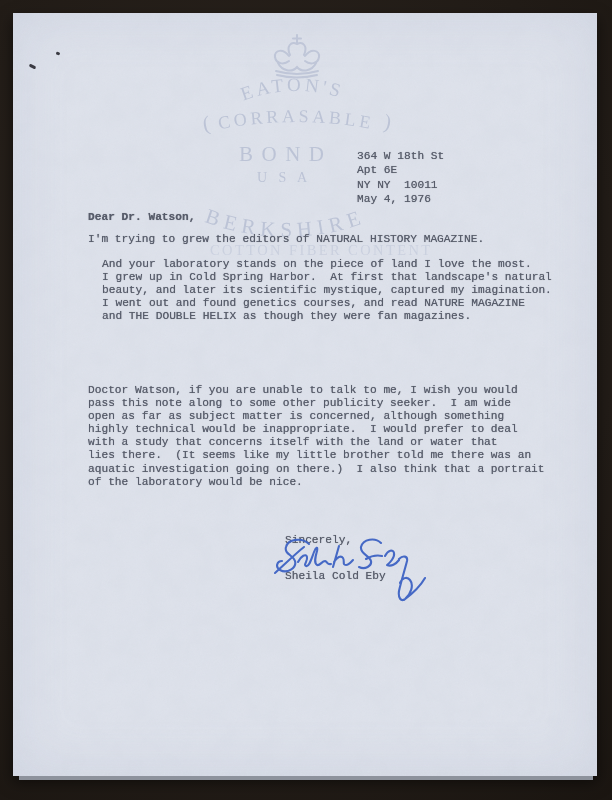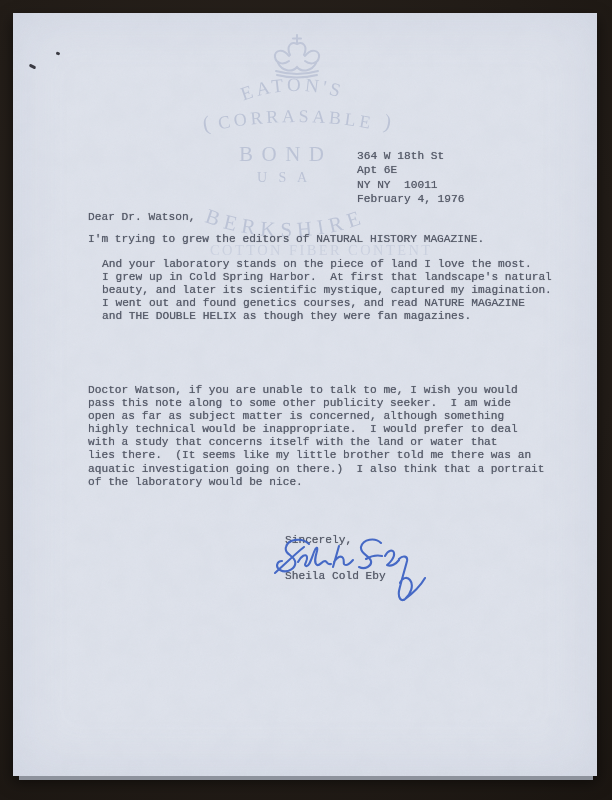--- a/index.html
+++ b/index.html
@@ -57,21 +57,21 @@
   }
   .typed {
     position: absolute;
     color: #575c6a;
     font-size: 11.2px;
     line-height: 13.1px;
     white-space: pre;
     text-shadow: 0 0 0.7px rgba(87,92,106,0.85);
   }
   .address { left: 344px; top: 136px; line-height: 14.4px; }
-  .salutation { left: 75px; top: 198px; }
+  .salutation { left: 75px; top: 198px; font-weight: bold; }
   .para-1 { left: 75px; top: 220px; }
   .para-2 { left: 89px; top: 245px; }
   .para-3 { left: 75px; top: 314px; }
   .para-4 { left: 75px; top: 371px; }
   .para-5 { left: 75px; top: 476px; }
   .closing { left: 272px; top: 521px; }
   .typed-name { left: 272px; top: 557px; }
   .signature {
     position: absolute;
     left: 258px;
@@ -144,21 +144,21 @@
 
       <text class="wm-text" x="70" y="231" font-size="14.5" letter-spacing="2.4" opacity="0.55">COTTON FIBER CONTENT</text>
     </svg>
 
     <div class="speck speck-1"></div>
     <div class="speck speck-2"></div>
 
     <div class="typed address">364 W 18th St
 Apt 6E
 NY NY  10011
-February 4, 1976</div>
+May 4, 1976</div>
     <div class="typed salutation">Dear Dr. Watson,</div>
     <div class="typed para-1">I'm trying to grew the editors of NATURAL HISTORY MAGAZINE.</div>
     <div class="typed para-2">And your laboratory stands on the piece of land I love the most.
 I grew up in Cold Spring Harbor.  At first that landscape's natural
 beauty, and later its scientific mystique, captured my imagination.
 I went out and found genetics courses, and read NATURE MAGAZINE
 and THE DOUBLE HELIX as though they were fan magazines.</div>
     <div class="typed para-4">Doctor Watson, if you are unable to talk to me, I wish you would
 pass this note along to some other publicity seeker.  I am wide
 open as far as subject matter is concerned, although something

